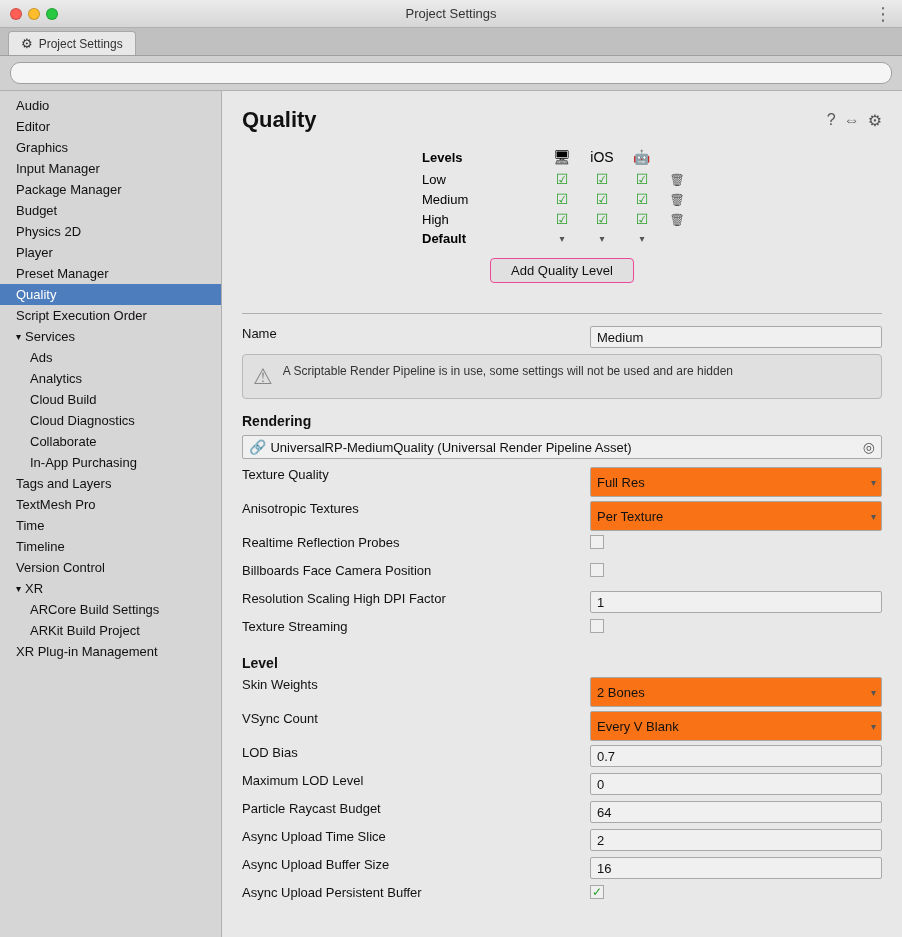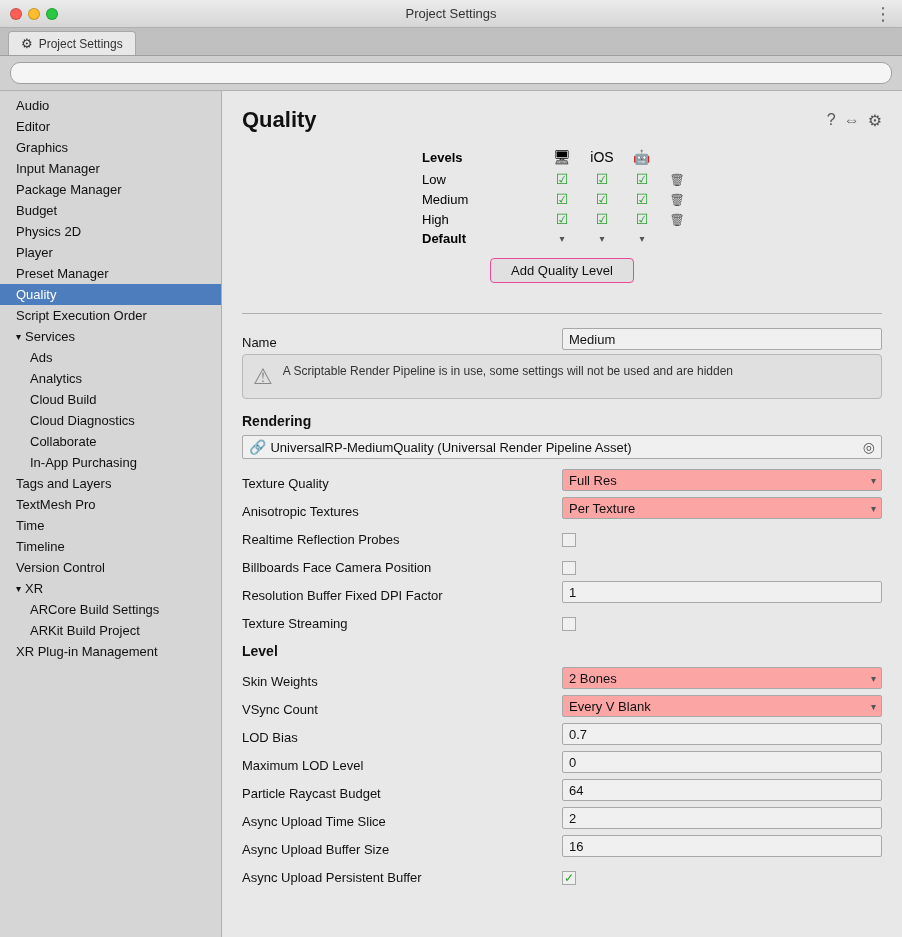--- a/index.html
+++ b/index.html
@@ -255,23 +255,24 @@
     
     .divider {
       height: 1px;
       background: #b0b0b0;
       margin: 12px 0;
     }
 
     
     .form-row {
       display: flex;
-      align-items: flex-end;
+      align-items: flex-start;
       margin-bottom: 4px;
       min-height: 24px;
+      gap: 28px;
     }
     .form-label {
       width: 320px;
       flex-shrink: 0;
       font-size: 13px;
       color: #111;
     }
     .form-value {
       flex: 1;
     }
@@ -284,23 +285,23 @@
       padding: 0 6px;
       font-size: 13px;
       color: #111;
     }
     .form-select-wrap {
       position: relative;
       width: 100%;
     }
     .form-select {
       width: 100%;
-      height: 22px;
+      height: 30px;
       border: 1px solid #a8a8a8;
-      background: #fca5a5;
+      background: #f97316;
       border-radius: 2px;
       padding: 0 6px;
       font-size: 13px;
       color: #111;
       appearance: none;
       cursor: pointer;
     }
     .select-arrow {
       position: absolute;
       right: 6px;
@@ -581,21 +582,21 @@
       </div>
 
       <div class="form-row">
         <div class="form-label">Billboards Face Camera Position</div>
         <div class="form-value">
           <div class="form-checkbox"></div>
         </div>
       </div>
 
       <div class="form-row">
-        <div class="form-label">Resolution Buffer Fixed DPI Factor</div>
+        <div class="form-label">Resolution Scaling High DPI Factor</div>
         <div class="form-value">
           <input class="form-input" type="text" value="1" style="">
         </div>
       </div>
 
       <div class="form-row">
         <div class="form-label">Texture Streaming</div>
         <div class="form-value">
           <div class="form-checkbox"></div>
         </div>

